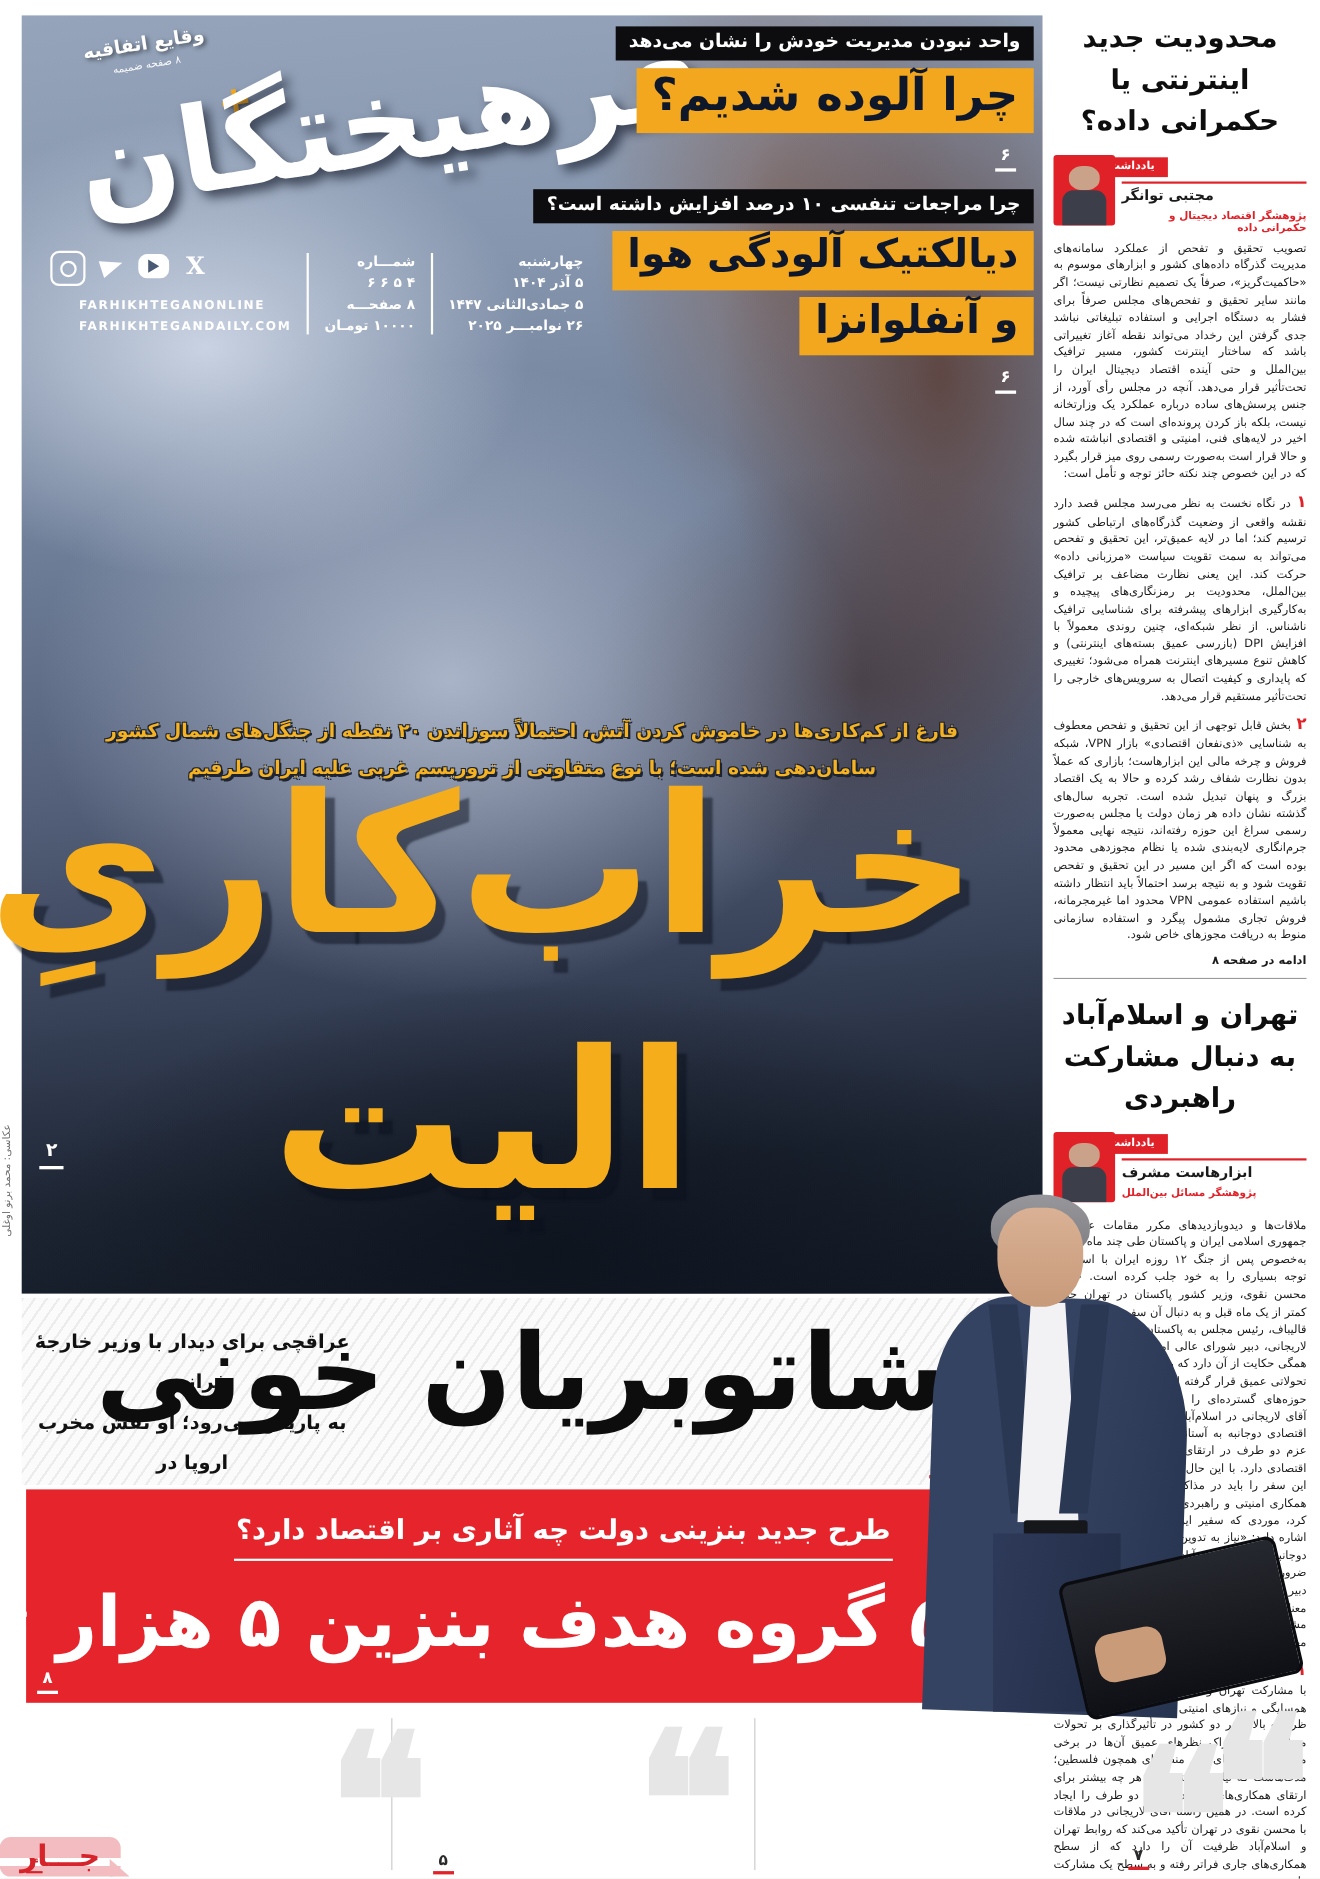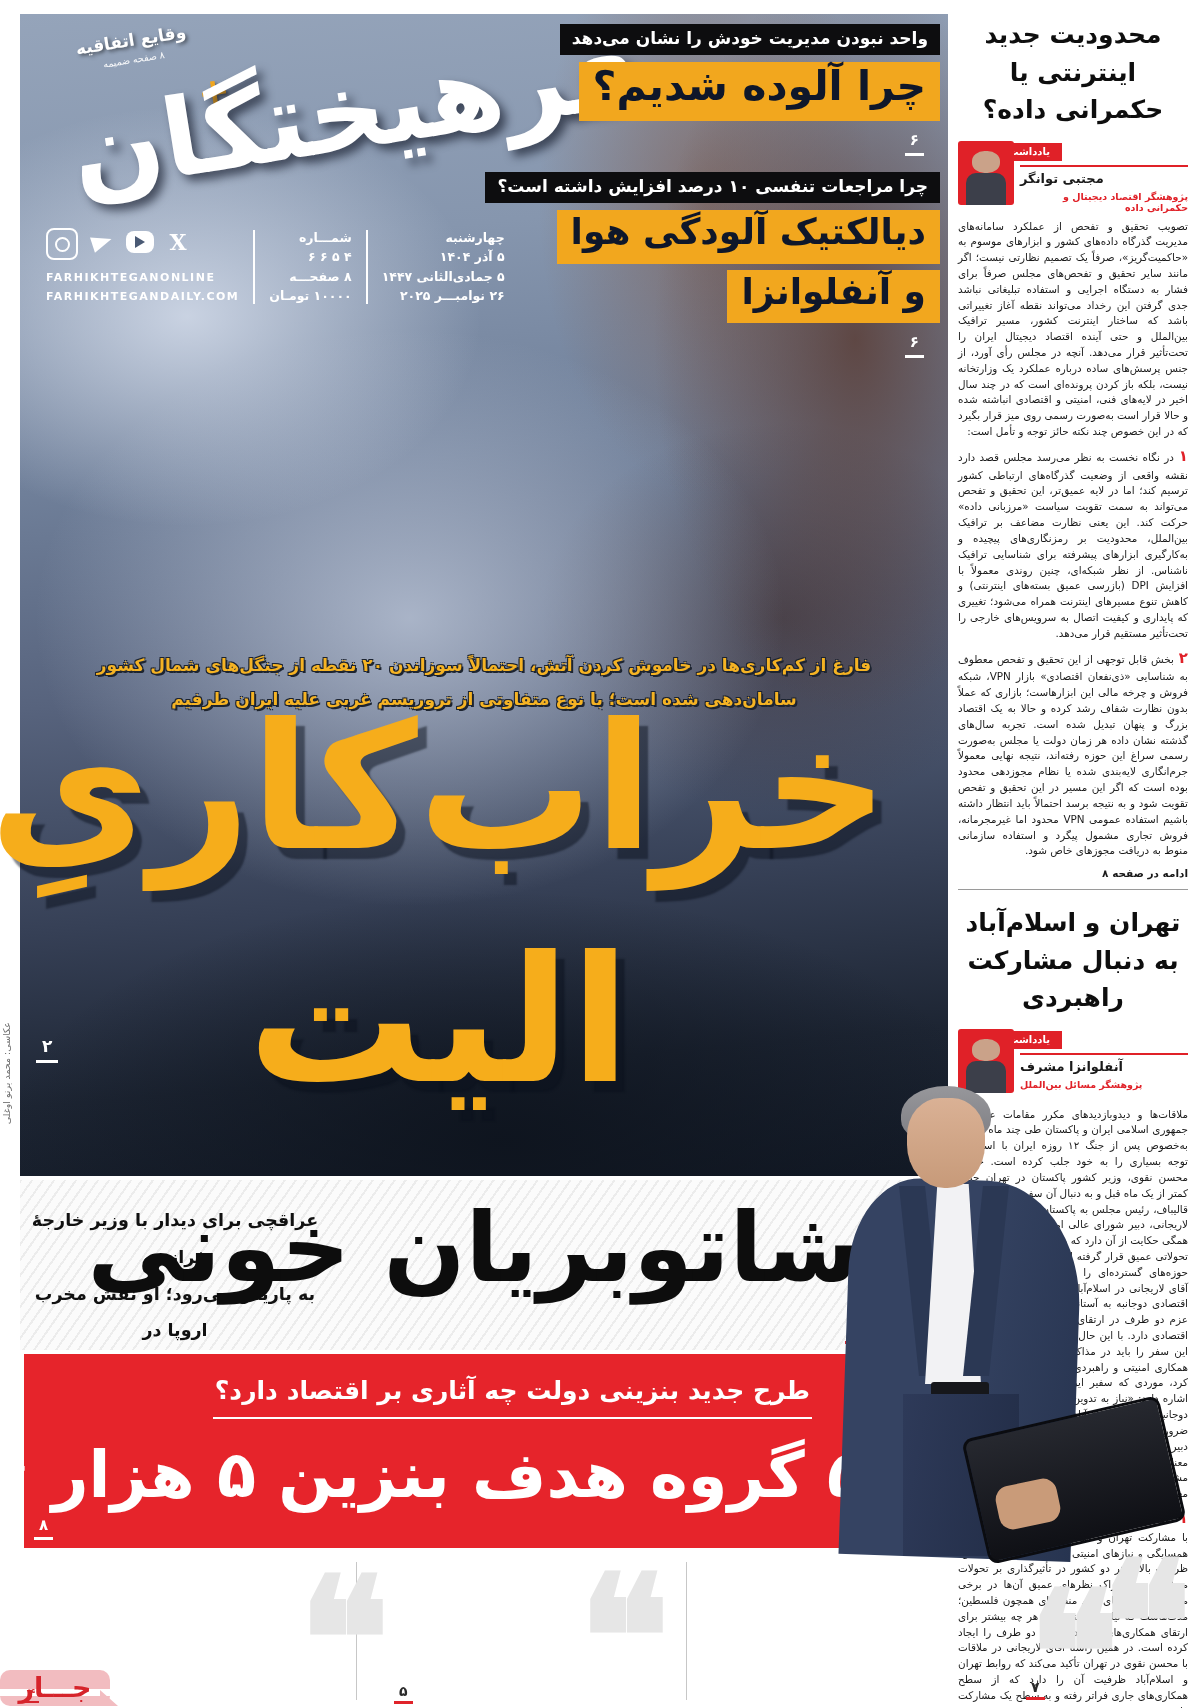--- a/index.html
+++ b/index.html
@@ -21,21 +21,21 @@
   .supp{position:absolute;left:52px;top:16px;color:#fff;transform:rotate(-9deg);text-align:center;width:120px;}
   .supp .supp-name{font-size:17px;font-weight:bold;text-shadow:2px 2px 4px rgba(0,0,0,.5);}
   .supp .supp-note{font-size:9.5px;margin-top:4px;opacity:.95;}
   .plus{position:absolute;left:178px;top:56px;color:#f2a71e;font-size:38px;font-weight:bold;
     transform:rotate(-9deg);text-shadow:2px 2px 3px rgba(0,0,0,.4);}
   
   .dateline{position:absolute;left:14px;top:214px;display:flex;direction:rtl;align-items:stretch;color:#fff;}
   .dl-group{display:flex;flex-direction:column;justify-content:space-between;text-align:right;
     font-size:12.5px;font-weight:bold;line-height:1.55;padding:0 12px;}
   .dl-sep{width:2px;background:#fff;margin:2px 2px;}
-  .dl-web{font-size:11px;letter-spacing:1.5px;font-weight:bold;direction:ltr;text-align:left;}
+  .dl-web{font-size:11px;letter-spacing:1.5px;font-weight:bold;direction:ltr;text-align:left;margin-left:26px;}
   .icons{display:flex;direction:ltr;gap:10px;margin-bottom:6px;}
   .icn{width:28px;height:28px;position:relative;display:flex;align-items:center;justify-content:center;}
   .icn-ig{border:2.5px solid #fff;border-radius:8px;}
   .icn-ig::before{content:"";width:11px;height:11px;border:2.5px solid #fff;border-radius:50%;}
   .icn-tg::before{content:"";width:0;height:0;border-left:20px solid #fff;border-top:8px solid transparent;border-bottom:8px solid transparent;transform:rotate(-18deg);}
   .icn-yt{background:#fff;border-radius:8px;height:22px;margin-top:3px;}
   .icn-yt::before{content:"";width:0;height:0;border-left:10px solid #4a5a74;border-top:6px solid transparent;border-bottom:6px solid transparent;}
   .icn-x{color:#fff;font-weight:bold;font-size:22px;font-family:"DejaVu Serif",serif;}
   
   .leads{position:absolute;right:8px;top:10px;display:flex;flex-direction:column;align-items:flex-start;}
@@ -193,21 +193,21 @@
     <p class="body"><span class="num">۲</span><span>بخش قابل توجهی از این تحقیق و تفحص معطوف به شناسایی «ذی‌نفعان اقتصادی» بازار VPN، شبکه فروش و چرخه مالی این ابزارهاست؛ بازاری که عملاً بدون نظارت شفاف رشد کرده و حالا به یک اقتصاد بزرگ و پنهان تبدیل شده است. تجربه سال‌های گذشته نشان داده هر زمان دولت یا مجلس به‌صورت رسمی سراغ این حوزه رفته‌اند، نتیجه نهایی معمولاً جرم‌انگاری لایه‌بندی شده یا نظام مجوزدهی محدود بوده است که اگر این مسیر در این تحقیق و تفحص تقویت شود و به نتیجه برسد احتمالاً باید انتظار داشته باشیم استفاده عمومی VPN محدود اما غیرمجرمانه، فروش تجاری مشمول پیگرد و استفاده سازمانی منوط به دریافت مجوزهای خاص شود.</span></p>
     <div class="more">ادامه در صفحه ۸</div>
 
     <div class="cdiv"></div>
 
     <h2 class="col-head">تهران و اسلام‌آباد به دنبال مشارکت راهبردی</h2>
     <div class="author">
       <div class="badge-line"></div>
       <div class="badge">یادداشت</div>
       <div class="aphoto"></div>
-      <div class="aname">آنفلوانزا مشرف</div>
+      <div class="aname">ابزارهاست مشرف</div>
       <div class="arole">پژوهشگر مسائل بین‌الملل</div>
     </div>
     <p class="body">ملاقات‌ها و دیدوبازدیدهای مکرر مقامات عالی‌رتبه جمهوری اسلامی ایران و پاکستان طی چند ماه اخیر و به‌خصوص پس از جنگ ۱۲ روزه ایران با اسرائیل، توجه بسیاری را به خود جلب کرده است. حضور محسن نقوی، وزیر کشور پاکستان در تهران حدود کمتر از یک ماه قبل و به دنبال آن سفر چند روزه آقای قالیباف، رئیس مجلس به پاکستان و اکنون سفر آقای لاریجانی، دبیر شورای عالی امنیت ملی به اسلام‌آباد؛ همگی حکایت از آن دارد که روابط دو کشور در آستانه تحولاتی عمیق قرار گرفته است. این تحولات می‌تواند حوزه‌های گسترده‌ای را شامل شود، چنان‌که تأکید آقای لاریجانی در اسلام‌آباد بر لزوم گسترش مبادلات اقتصادی دوجانبه به آستانه ۱۰ میلیارد دلار، نشان از عزم دو طرف در ارتقای هر چه بیشتر همکاری‌های اقتصادی دارد. با این حال به نظر می‌رسد وجه اصلی این سفر را باید در مذاکره برای گسترش روابط و همکاری امنیتی و راهبردی میان دو کشور جست‌وجو کرد، موردی که سفیر ایران در پاکستان نیز به آن اشاره دارد: «نیاز به تدوین استراتژی و ارتقای روابط دوجانبه تهران و اسلام‌آباد بیش از هر زمان دیگری ضروری شده است و این هدف از طریق سفر مهم دبیر شورای عالی امنیت ملی به پاکستان به طور معناداری پیش خواهد رفت.» اما این روابط و مشارکت راهبردی در حال حاضر می‌تواند در دو محور مهم متمرکز شود:</p>
     <p class="body"><span class="num">۱</span><span>تشکیل ائتلاف راهبردی دوجانبه و یا حتی چندجانبه با مشارکت تهران و اسلام‌آباد: با توجه به موقعیت همسایگی و نیازهای امنیتی مشترک ایران و پاکستان، ظرفیت بالای هر دو کشور در تأثیرگذاری بر تحولات منطقه‌ای و اشتراک نظرهای عمیق آن‌ها در برخی مسائل و بحران‌های مهم منطقه‌ای همچون فلسطین؛ مدت‌هاست که نیاز به بسترسازی هر چه بیشتر برای ارتقای همکاری‌های راهبردی میان دو طرف را ایجاد کرده است. در همین راستا آقای لاریجانی در ملاقات با محسن نقوی در تهران تأکید می‌کند که روابط تهران و اسلام‌آباد ظرفیت آن را دارد که از سطح همکاری‌های جاری فراتر رفته و به سطح یک مشارکت راهبردی</span></p>
 
   </div>
 
   <div class="band">
     <div class="band-quote">
       <div>عراقچی برای دیدار با وزیر خارجهٔ فرانسه</div>

